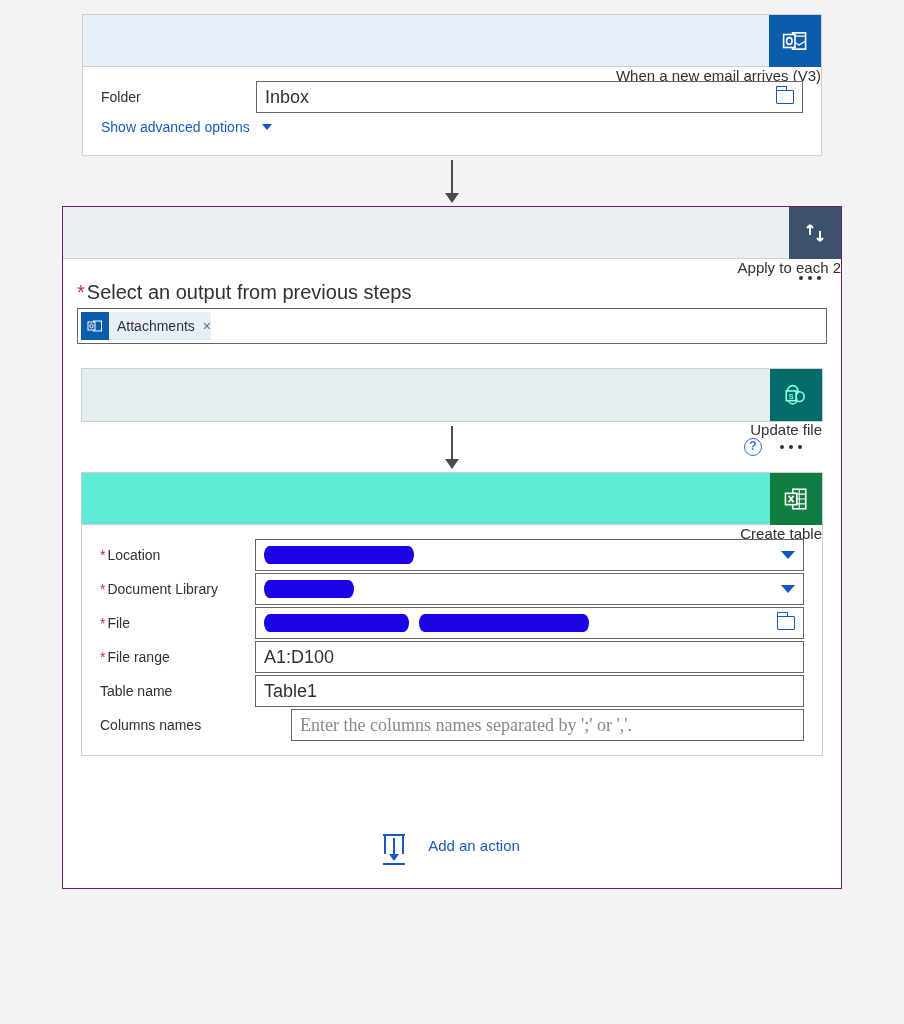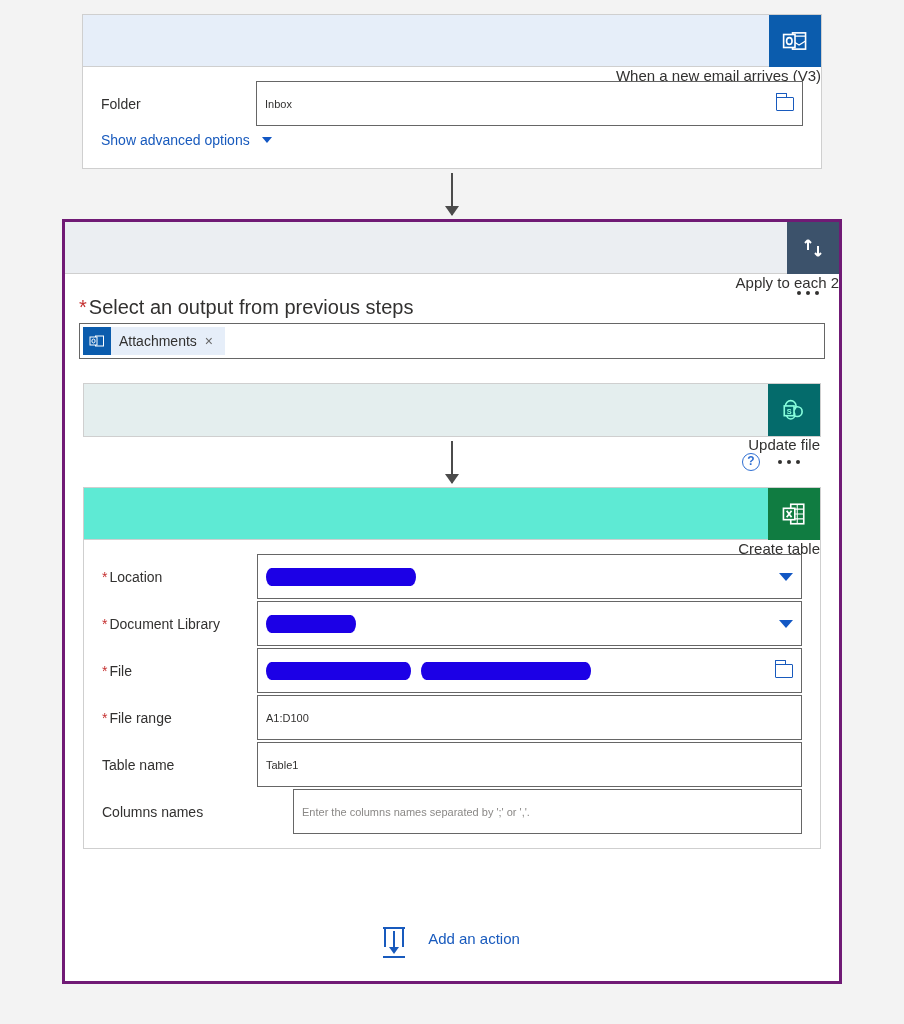--- a/index.html
+++ b/index.html
@@ -82,38 +82,38 @@
   .field-row:last-child { margin-bottom: 0; gap: 36px; }
   .field-label {
     width: 155px;
     font-size: 14px;
     color: #323130;
   }
   .req::before { content:"*"; color:#c53030; margin-right:2px; }
   .field-input {
     flex: 1;
     border: 1px solid #666;
-    height: 45px;
+    height: 32px;
     display: flex;
     align-items: center;
     padding: 0 8px;
-    font-size: 11px;
+    font-size: 18px;
     color: #323130;
     position: relative;
     background:#fff;
   }
   .field-input.redacted {
     
   }
   .field-input.redacted .scribble {
     height: 18px;
     background:#1c00e6;
     border-radius: 6px / 10px;
   }
-  .field-placeholder { color:#8a8886; }
+  .field-placeholder { color:#8a8886;font-family:Liberation Serif, serif; }
   .field-trail {
     position:absolute; right:8px; top:50%; transform:translateY(-50%);
     display:flex; align-items:center;
   }
   .chev-down {
     width: 0; height:0;
     border-left:7px solid transparent;
     border-right:7px solid transparent;
     border-top:8px solid #1257c4;
   }
@@ -147,34 +147,34 @@
   .arrow::after{
     content:""; position:absolute; bottom:-1px; left:50%;
     transform:translateX(-50%);
     border-left:7px solid transparent; border-right:7px solid transparent;
     border-top:10px solid #4b4b4b;
   }
 
   
   .container-card {
     width: 780px; margin:0 auto;
-    border:3px solid #701a75; background:#fff;
+    border:1px solid #701a75; background:#fff;
   }
   .container-body { padding: 22px 14px 34px; }
   .container-body .sel-label {
     font-size: 20px; color:#323130; margin-bottom:4px;
   }
   .container-body .sel-label .star { color:#c53030; margin-right:2px; }
   .token-box {
     border:1px solid #666; height:36px; display:flex; align-items:center;
     padding:3px; margin-bottom:24px;
   }
   .token {
     display:flex; align-items:center; background:#e6eef9;
-    height:28px; padding-right:12px; font-size:14px; cursor:default;
+    height:28px; padding-right:0; font-size:14px; cursor:default;
   }
   .token .tk-ic {
     width:28px;height:28px;background:#0b5cad;display:flex;
     align-items:center;justify-content:center;margin-right:8px;
   }
   .token .tk-x { margin-left:8px; color:#666; cursor:pointer; }
 
   
   .nested { margin: 0 4px; }
 

